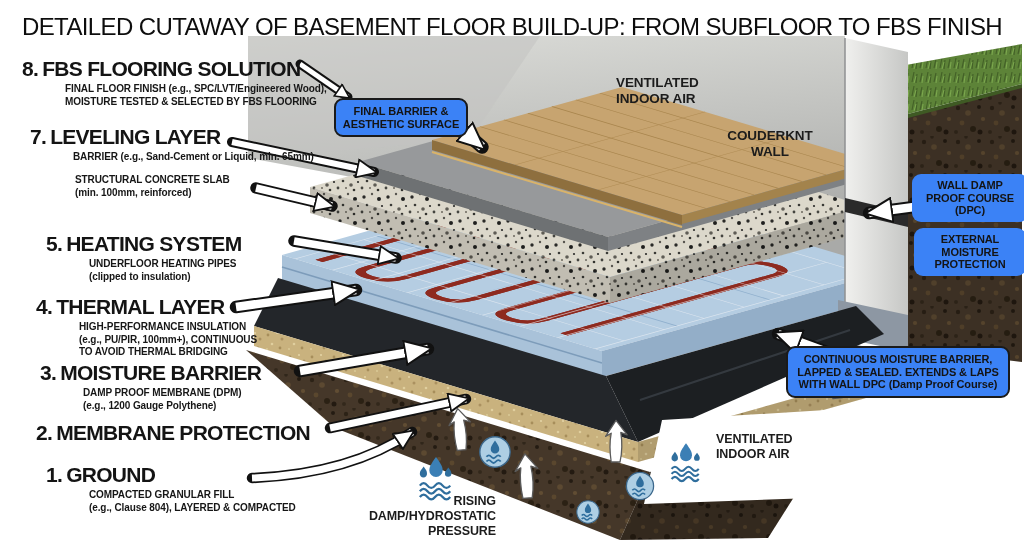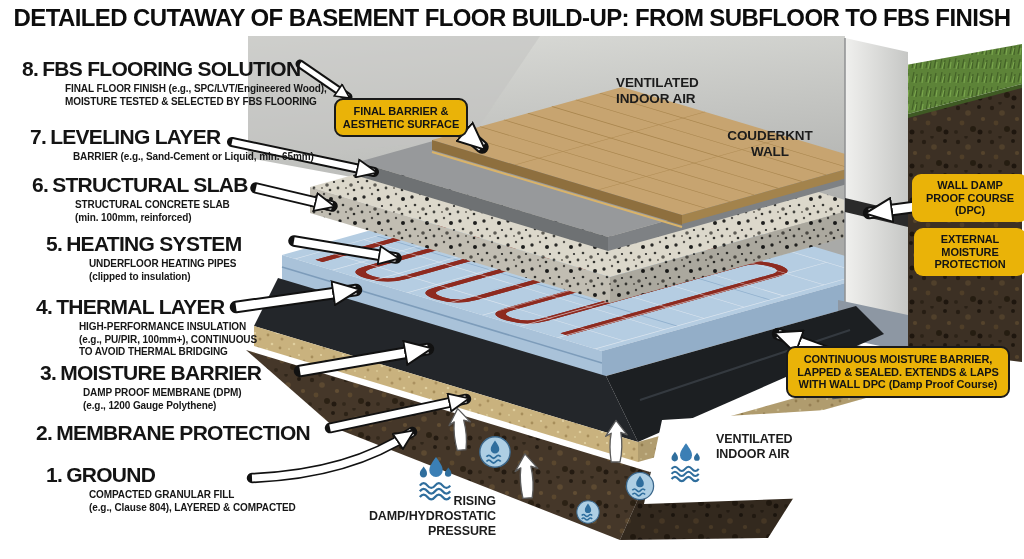--- a/index.html
+++ b/index.html
@@ -1,25 +1,25 @@
 <!DOCTYPE html>
 <html><head>
 <meta charset="utf-8">
 <style>
   html,body{margin:0;padding:0;background:#fff;}
   .stage{position:relative;width:1024px;height:559px;background:#ffffff;overflow:hidden;
          font-family:"Liberation Sans",sans-serif;color:#111;}
   svg.scene{position:absolute;left:0;top:0;}
-  .title{position:absolute;left:0;right:0;top:4px;text-align:center;font-size:24px;font-weight:700;
+  .title{position:absolute;left:0;right:0;top:13px;text-align:center;font-size:24px;font-weight:400;
          letter-spacing:-0.6px;color:#0d0d0d;white-space:nowrap;}
   .ll{position:absolute;white-space:nowrap;}
   .ll-h{font-size:21px;font-weight:700;letter-spacing:-0.7px;line-height:25px;color:#141414;}
   .ll-num{margin-right:4px;}
   .ll-d{font-size:10px;font-weight:700;letter-spacing:-0.1px;line-height:12.5px;margin-left:43px;margin-top:2px;color:#161616;}
-  .co{position:absolute;background:#eab308;border-radius:9px;font-size:11px;font-weight:700;
+  .co{position:absolute;background:#3b82f6;border-radius:9px;font-size:11px;font-weight:700;
       text-align:center;line-height:12.5px;padding:5px 6px;letter-spacing:-0.1px;color:#141414;}
   .co.bordered{border:2px solid #1a1a1a;}
   .sl{position:absolute;font-weight:700;color:#1c1c1c;letter-spacing:-0.1px;}
   .sl.vent-top{left:616px;top:75px;width:112px;font-size:13.5px;line-height:16px;}
   .sl.wall{left:712px;top:128px;width:116px;font-size:13.5px;line-height:16px;text-align:center;}
   .sl.vent-bot{left:716px;top:432px;width:92px;font-size:12.5px;line-height:15px;}
   .sl.rising{left:328px;top:494px;width:168px;font-size:12.5px;line-height:15px;text-align:right;}
 </style>
 </head>
 <body>
@@ -254,21 +254,20 @@
 </div>
 <div class="ll" style="left:30px;top:124px">
   <div class="ll-h"><span class="ll-num">7.</span><span>LEVELING LAYER</span></div>
   <div class="ll-d">
         <div>BARRIER (e.g., Sand-Cement or Liquid, min. 65mm)</div>
         <div></div>
         <div></div>
       </div>
 </div>
 <div class="ll" style="left:32px;top:172px">
-  <div class="ll-h"><span class="ll-num">6.</span><span>STRUCTURAL SLAB</span></div>
   <div class="ll-d">
         <div>STRUCTURAL CONCRETE SLAB</div>
         <div>(min. 100mm, reinforced)</div>
         <div></div>
       </div>
 </div>
 <div class="ll" style="left:46px;top:231px">
   <div class="ll-h"><span class="ll-num">5.</span><span>HEATING SYSTEM</span></div>
   <div class="ll-d">
         <div>UNDERFLOOR HEATING PIPES</div>

